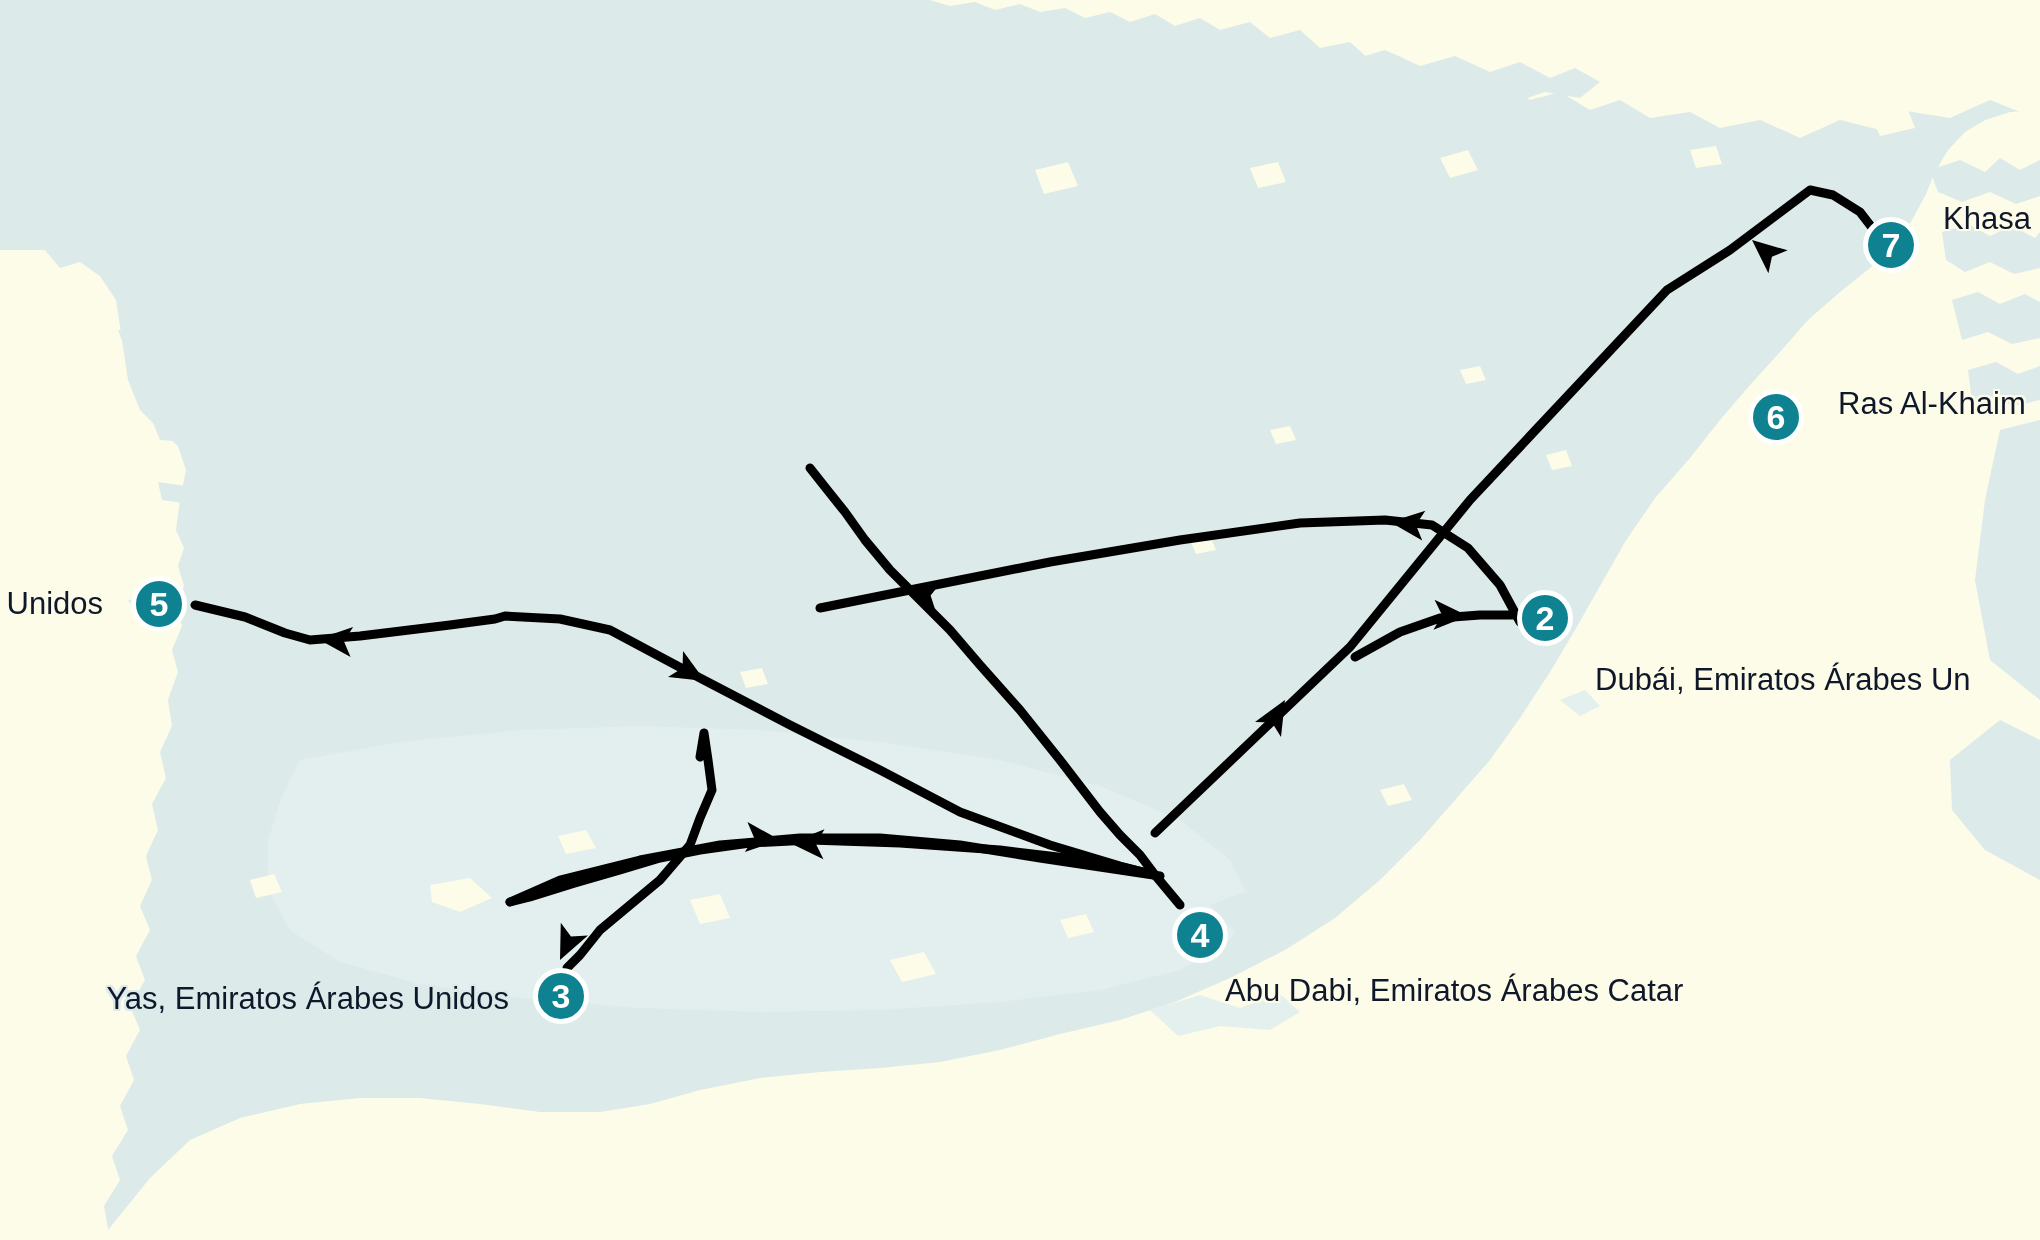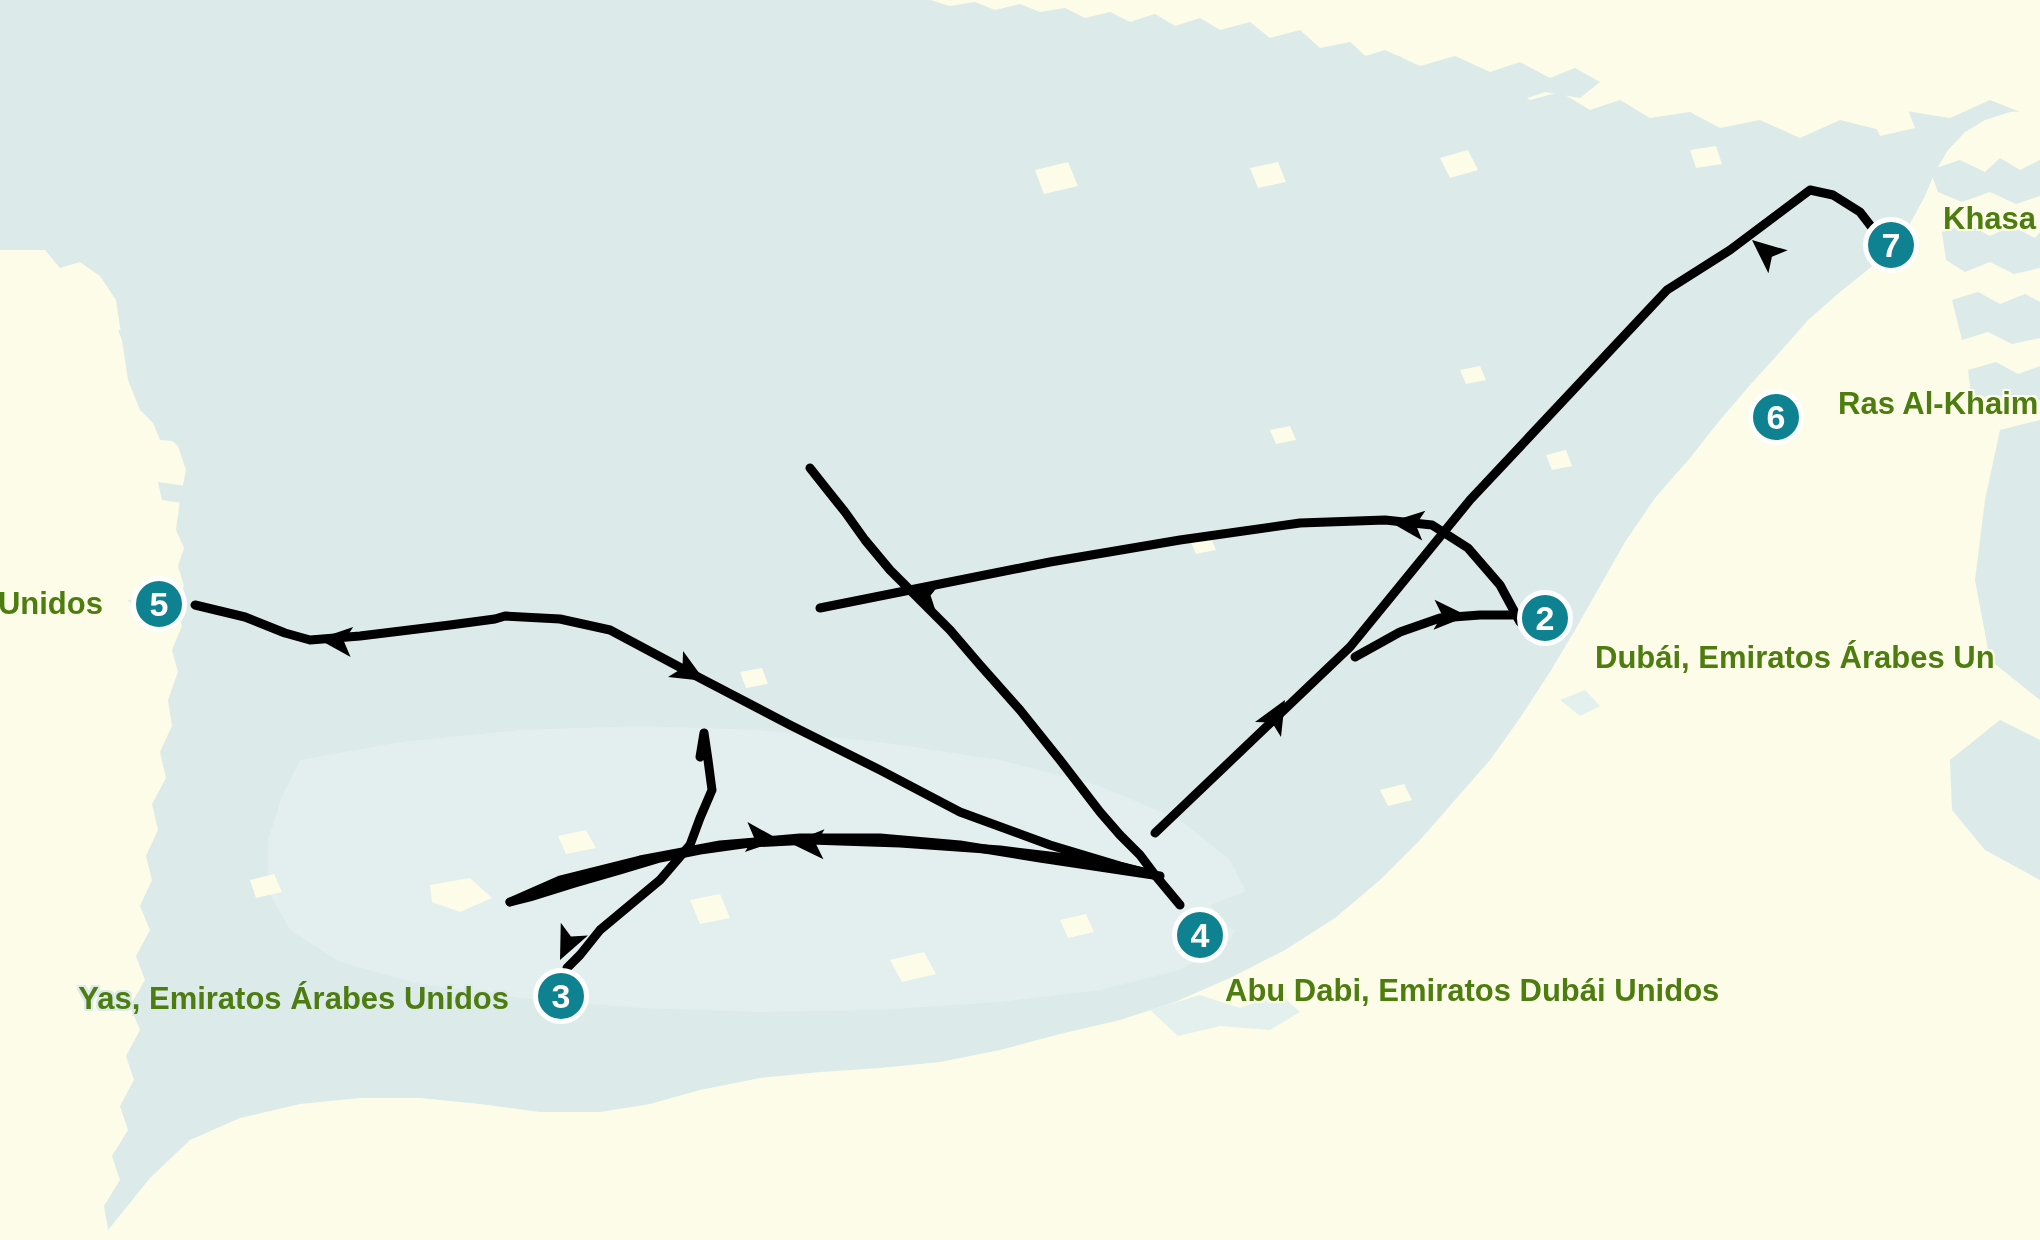--- a/index.html
+++ b/index.html
@@ -23,22 +23,22 @@
     font-weight:bold;
     line-height:46px;
     text-align:center;
     font-family:"Liberation Sans", sans-serif;
     z-index:30;
   }
   .place-label{
     position:absolute;
     font-family:"Liberation Sans", sans-serif;
     font-size:31px;
-    font-weight:bold;
-    color:#4d7c0f;
+    font-weight:normal;
+    color:#0f172a;
     white-space:nowrap;
     z-index:29;
     text-shadow:
       -2px -2px 0 #fcfce8, 2px -2px 0 #fcfce8,
       -2px  2px 0 #fcfce8, 2px  2px 0 #fcfce8,
        0px -2px 0 #fcfce8, 0px  2px 0 #fcfce8,
       -2px  0px 0 #fcfce8, 2px  0px 0 #fcfce8;
   }
   .place-label.on-sea{
     text-shadow:
@@ -162,25 +162,25 @@
         <path d="M 0,0 L -34,-15 L -26,0 L -34,15 Z" transform="translate(560,960) rotate(115)"></path>
         <path d="M 0,0 L -34,-15 L -26,0 L -34,15 Z" transform="translate(1285,700) rotate(300)"></path>
         <path d="M 0,0 L -34,-15 L -26,0 L -34,15 Z" transform="translate(790,843) rotate(182)"></path>
         <path d="M 0,0 L -34,-15 L -26,0 L -34,15 Z" transform="translate(780,840) rotate(5)"></path>
         <path d="M 0,0 L -34,-15 L -26,0 L -34,15 Z" transform="translate(1468,616) rotate(2)"></path>
       </g>
   </svg>
 
   <div id="marker-layer">
       <div class="marker" style="left: 1517px; top: 590px;"><span>2</span></div>
-      <div class="place-label lbl-right" style="left: 1595px; top: 658px;">Dubái, Emiratos Árabes Un</div>
+      <div class="place-label lbl-right" style="left: 1595px; top: 680px;">Dubái, Emiratos Árabes Un</div>
       <div class="marker" style="left: 533px; top: 968px;"><span>3</span></div>
       <div class="place-label lbl-left on-sea" style="left: 509px; top: 999px; text-align: right;">Yas, Emiratos Árabes Unidos</div>
       <div class="marker" style="left: 1172px; top: 907px;"><span>4</span></div>
-      <div class="place-label lbl-right" style="left: 1225px; top: 991px;">Abu Dabi, Emiratos Dubái Unidos</div>
+      <div class="place-label lbl-right" style="left: 1225px; top: 991px;">Abu Dabi, Emiratos Árabes Catar</div>
       <div class="marker" style="left: 131px; top: 576px;"><span>5</span></div>
       <div class="place-label lbl-left" style="left: 103px; top: 604px;">Unidos</div>
       <div class="marker" style="left: 1748px; top: 389px;"><span>6</span></div>
       <div class="place-label lbl-right" style="left: 1838px; top: 404px;">Ras Al-Khaim</div>
       <div class="marker" style="left: 1863px; top: 217px;"><span>7</span></div>
       <div class="place-label lbl-right" style="left: 1943px; top: 219px;">Khasa</div>
     </div>
 
 </div>
 

